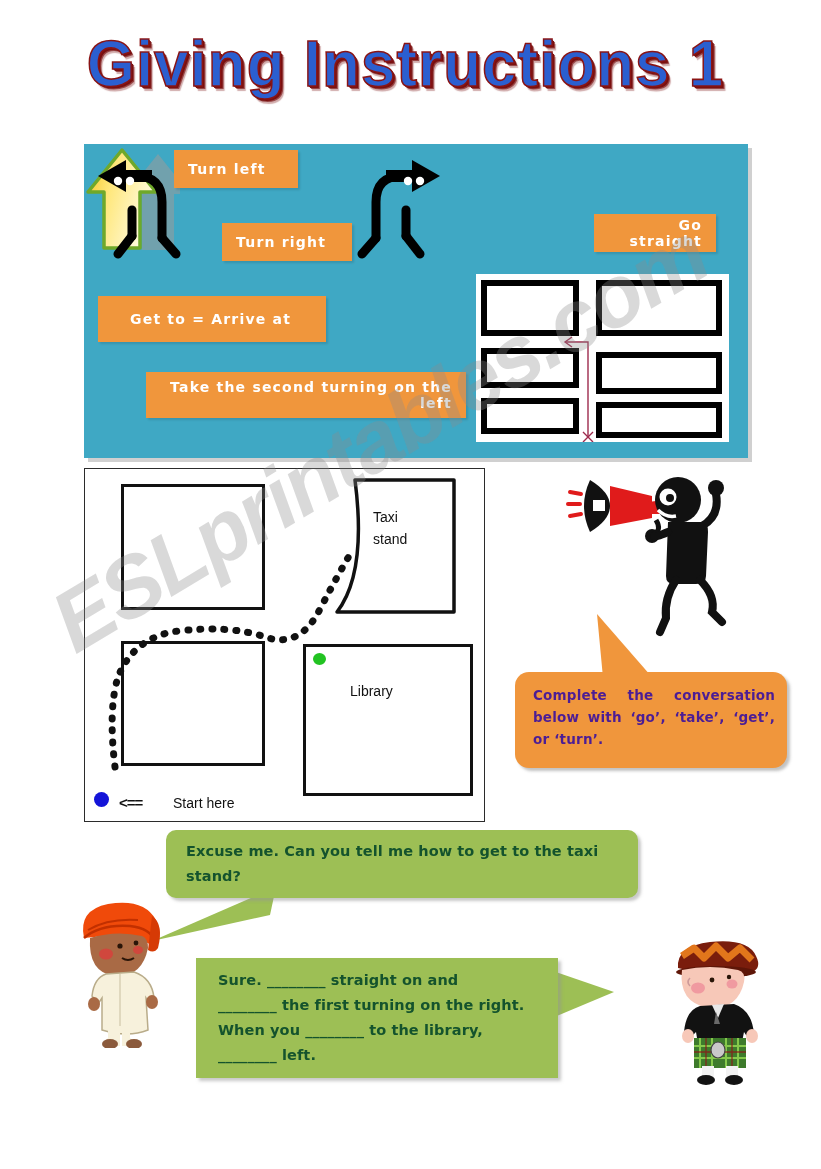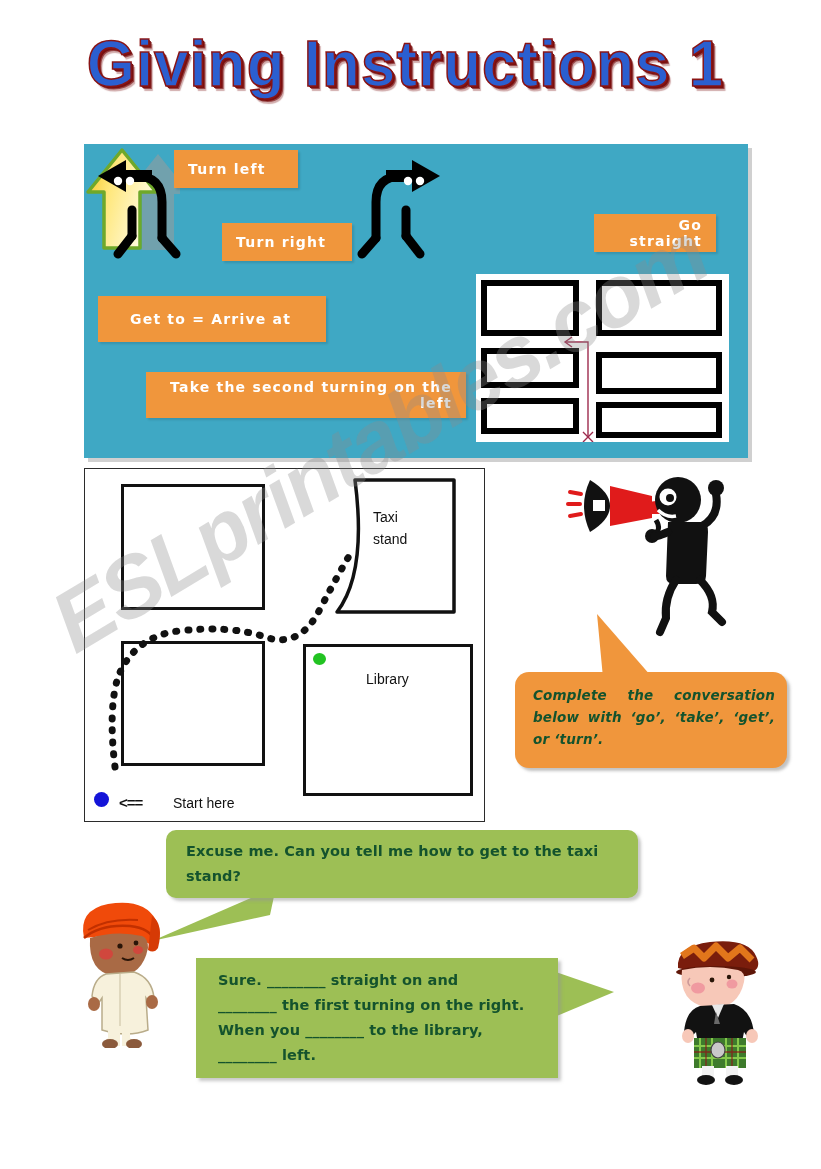--- a/index.html
+++ b/index.html
@@ -155,21 +155,21 @@
 
   .map-text {
     position: absolute;
     font-family: "Liberation Sans", sans-serif;
     font-size: 14px;
     color: #111111;
     white-space: pre-line;
     line-height: 1.55;
   }
   #txt-taxi    { left: 288px; top: 38px; }
-  #txt-library { left: 265px; top: 200px; margin-left: 16px; }
+  #txt-library { left: 265px; top: 212px; }
   #txt-start   { left: 88px;  top: 324px; }
   #txt-arrows  { left: 34px;  top: 322px; font-weight: bold; font-size: 15px; letter-spacing: -1px;}
 
   #dot-green {
     position: absolute; left: 228px; top: 184px;
     width: 13px; height: 12px; border-radius: 50%;
     background: #22C322;
   }
   #dot-blue {
     position: absolute; left: 9px; top: 323px;
@@ -197,25 +197,24 @@
     box-shadow: 3px 3px 3px rgba(120,120,120,0.45);
     z-index: 24;
   }
   #orange-bubble .bubble-text {
     position: absolute;
     left: 18px; top: 13px;
     width: 242px;
     font-family: "DejaVu Sans", sans-serif;
     font-size: 13.5px;
     font-weight: bold;
-    color: #14532d;
+    color: #4c1d95;
     line-height: 1.62;
     letter-spacing: 0.2px;
     text-align: justify;
-    font-style: italic;
   }
   #orange-tail {
     position: absolute;
     left: 595px; top: 570px;
     width: 60px; height: 110px;
     z-index: 23;
   }
 
   
   #green-bubble-1 {

